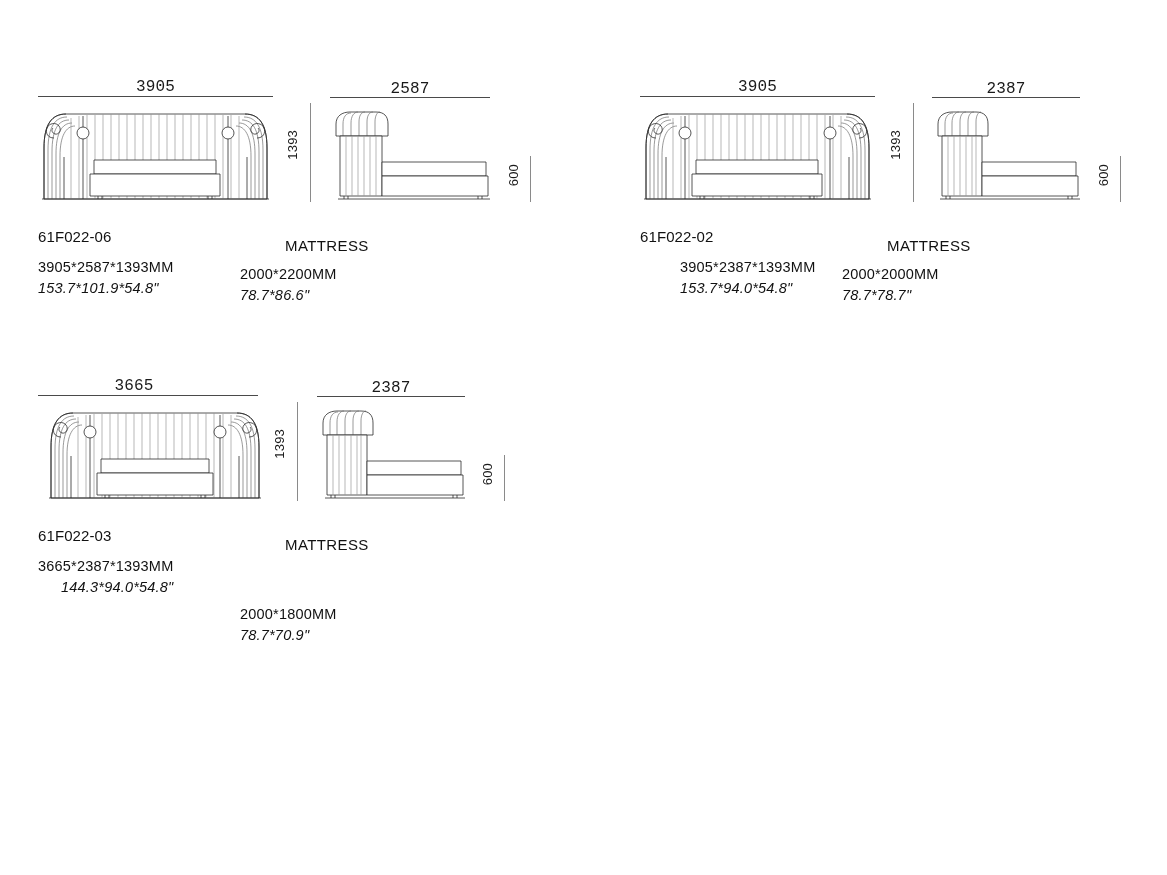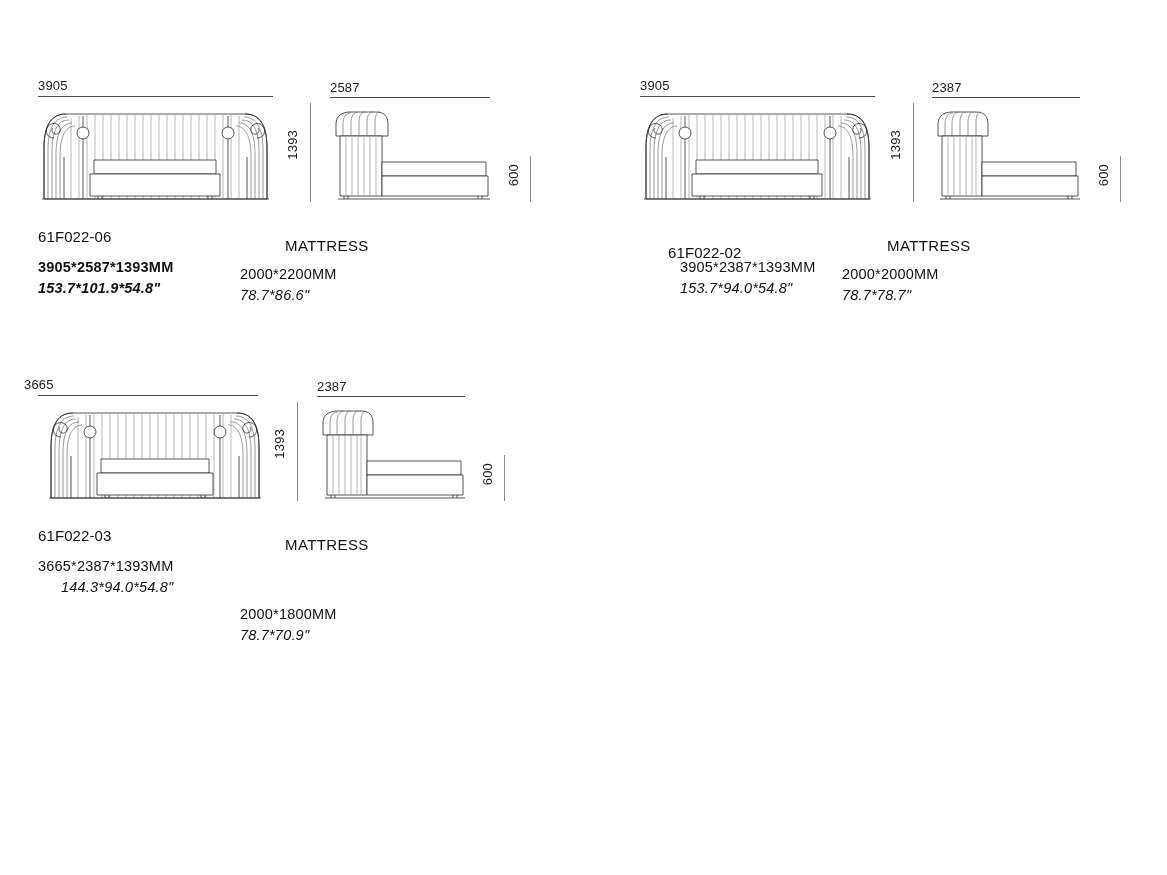--- a/index.html
+++ b/index.html
@@ -14,24 +14,26 @@
     font-family: "Liberation Sans", sans-serif;
     color: #1a1a1a;
     overflow: hidden;
   }
   .spec-group {
     position: absolute;
   }
   
   .dim-top {
     position: absolute;
-    font-size: 13px;
+    font-size: 16px;
     letter-spacing: 0.2px;
     color: #1a1a1a;
+    text-align: center;
     white-space: nowrap;
+    font-family: Liberation Mono, monospace;
   }
   .dim-rule {
     position: absolute;
     height: 0;
     border-top: 1px solid #4a4a4a;
   }
   .dim-side {
     position: absolute;
     font-size: 13px;
     letter-spacing: 0.2px;
@@ -192,21 +194,21 @@
     <path class="ln" d="M14 88 L14 91 M18 88 L18 91 M148 88 L148 91 M152 88 L152 91"></path>
     <path class="ln" d="M8 91 L160 91"></path>
   </svg>
 
   <div class="dim-side" style="left:506px; top:164px;">600</div>
   <div class="dim-vrule" style="left:530px; top:156px; height:46px;"></div>
 
   <div class="model-code" style="left:38px; top:228px;">61F022-06</div>
   <div class="mattress-label" style="left:285px; top:231px;">MATTRESS</div>
 
-  <div class="dims-block" style="left:38px; top:257px;font-weight:bold;">
+  <div class="dims-block" style="left:38px; top:257px;">
     <div>3905*2587*1393MM</div>
     <div class="imperial">153.7*101.9*54.8"</div>
   </div>
   <div class="dims-block" style="left:240px; top:264px;">
     <div>2000*2200MM</div>
     <div class="imperial">78.7*86.6"</div>
   </div>
 </div>
 
 <div class="spec-group" style="left:0; top:0;">
@@ -298,21 +300,21 @@
     </g>
     <path class="ln fillw" d="M50 54 L144 54 L144 68 L50 68 Z"></path>
     <path class="ln fillw" d="M50 68 L146 68 L146 88 L50 88 Z"></path>
     <path class="ln" d="M14 88 L14 91 M18 88 L18 91 M136 88 L136 91 M140 88 L140 91"></path>
     <path class="ln" d="M8 91 L148 91"></path>
   </svg>
 
   <div class="dim-side" style="left:1096px; top:164px;">600</div>
   <div class="dim-vrule" style="left:1120px; top:156px; height:46px;"></div>
 
-  <div class="model-code" style="left:668px; top:228px;margin-top:16px;">61F022-02</div>
+  <div class="model-code" style="left:640px; top:228px;">61F022-02</div>
   <div class="mattress-label" style="left:887px; top:231px;">MATTRESS</div>
 
   <div class="dims-block" style="left:680px; top:257px;">
     <div>3905*2387*1393MM</div>
     <div class="imperial">153.7*94.0*54.8"</div>
   </div>
   <div class="dims-block" style="left:842px; top:257px;margin-top:7px;">
     <div>2000*2000MM</div>
     <div class="imperial">78.7*78.7"</div>
   </div>

